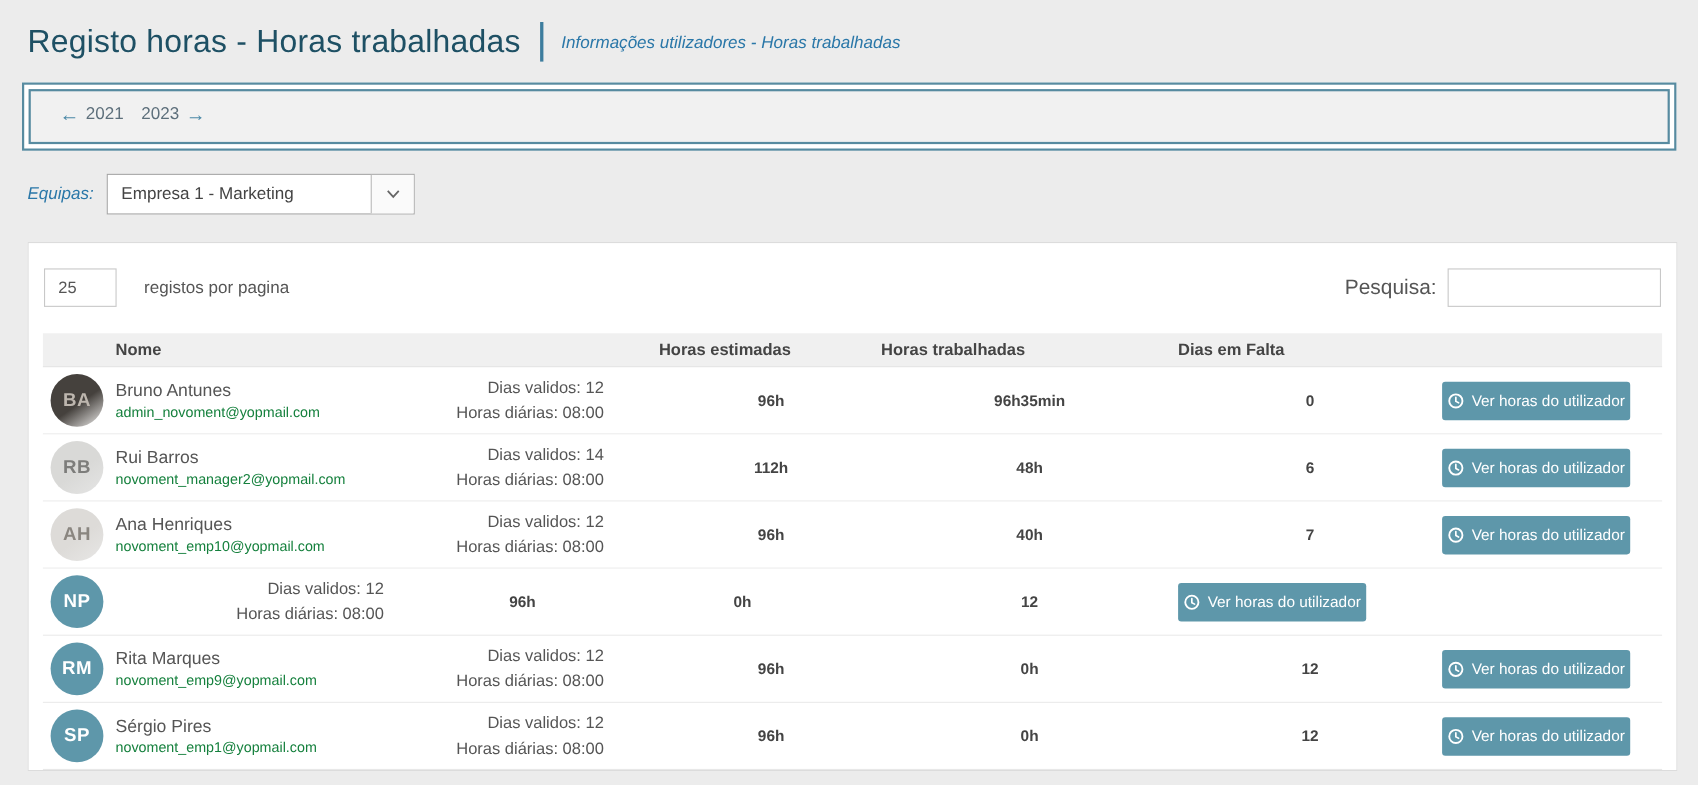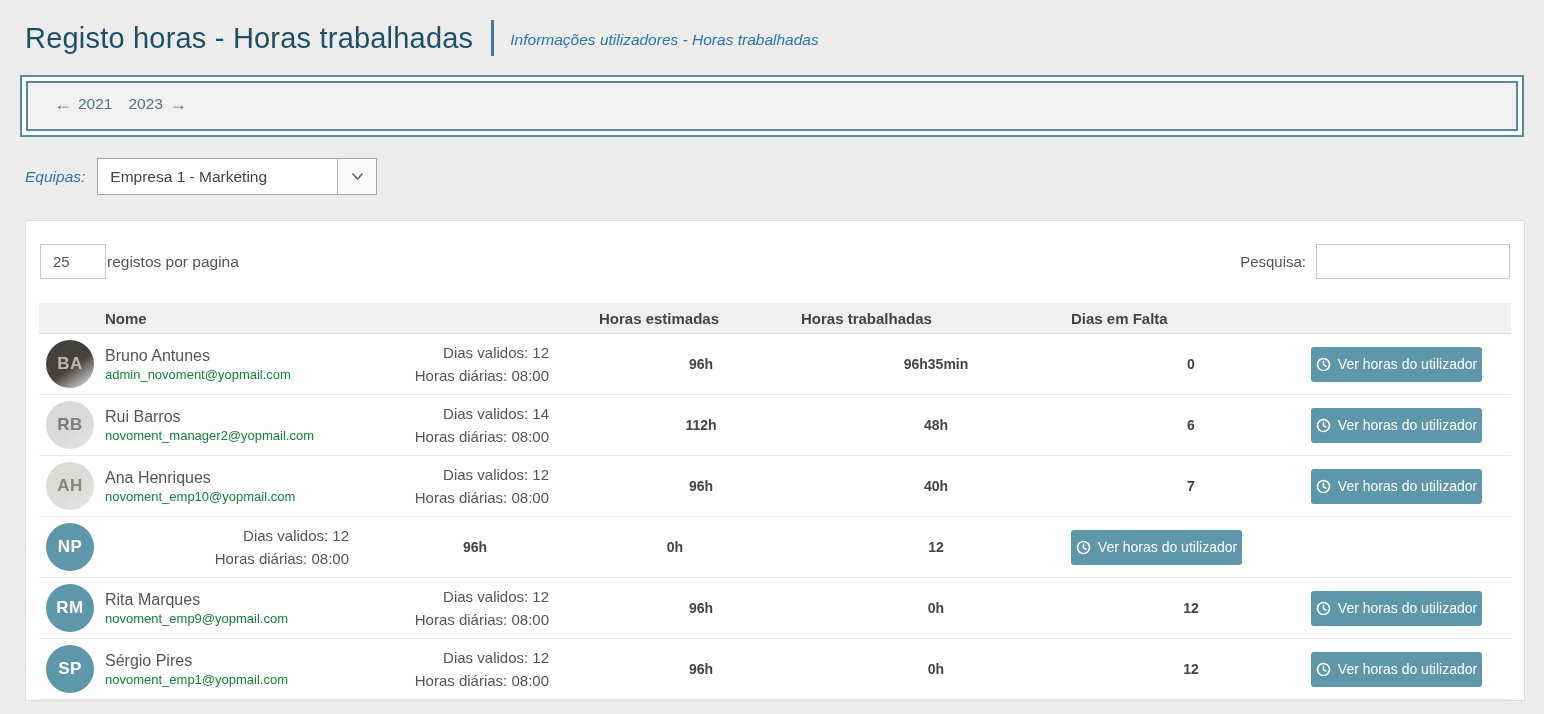--- a/index.html
+++ b/index.html
@@ -38,22 +38,22 @@
     display:flex; align-items:center; justify-content:center; }
 
   
   .card { background:#fff; border:1px solid #dcdcdc; margin:25px 19px 0 25px;
     width:1500px; padding:13px 13px 0 13px; }
   .controls { display:flex; align-items:center; justify-content:space-between;
     margin:10px 1px 0 1px; }
   .ctrl-left, .ctrl-right { display:flex; align-items:center; }
   .pagesize-input { width:66px; height:35px; border:1px solid #c8c8c8; background:#fff;
     font-family:inherit; font-size:15px; color:#555; padding:0 12px; }
-  .pagesize-label { font-size:15.5px; color:#555; margin-left:1px; }
-  .search-label { font-size:15px; color:#555; margin-right:10px; }
+  .pagesize-label { font-size:15.5px; color:#555; margin-left:25px; }
+  .search-label { font-size:19px; color:#555; margin-right:10px; }
   .search-input { width:194px; height:35px; border:1px solid #c8c8c8; background:#fff;
     font-family:inherit; font-size:15px; color:#555; padding:0 10px; }
 
   
   .grid { display:grid; grid-template-columns:66px 244px 200px 252px 270px 240px 200px; }
   .thead { background:#f0f0f0; height:31px; align-items:center; margin-top:24px;
     font-size:15px; font-weight:700; color:#444; border-bottom:1px solid #e2e2e2; }
   .th-est, .th-worked, .th-missing { }
   .th-est { padding-left:50px; }
   .row { height:61px; align-items:center; border-bottom:1px solid #e8e8e8; background:#fff; }

